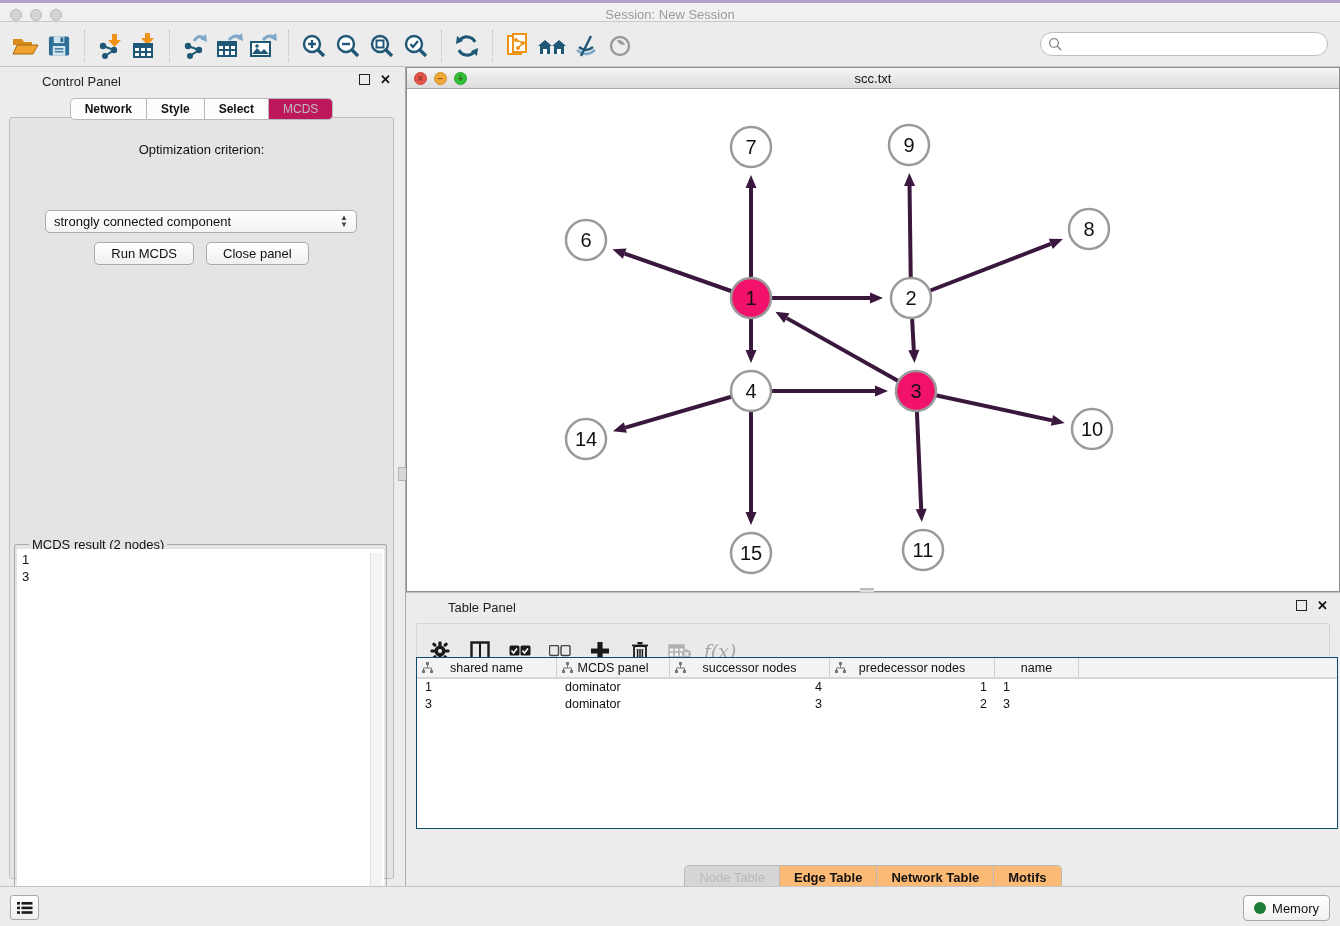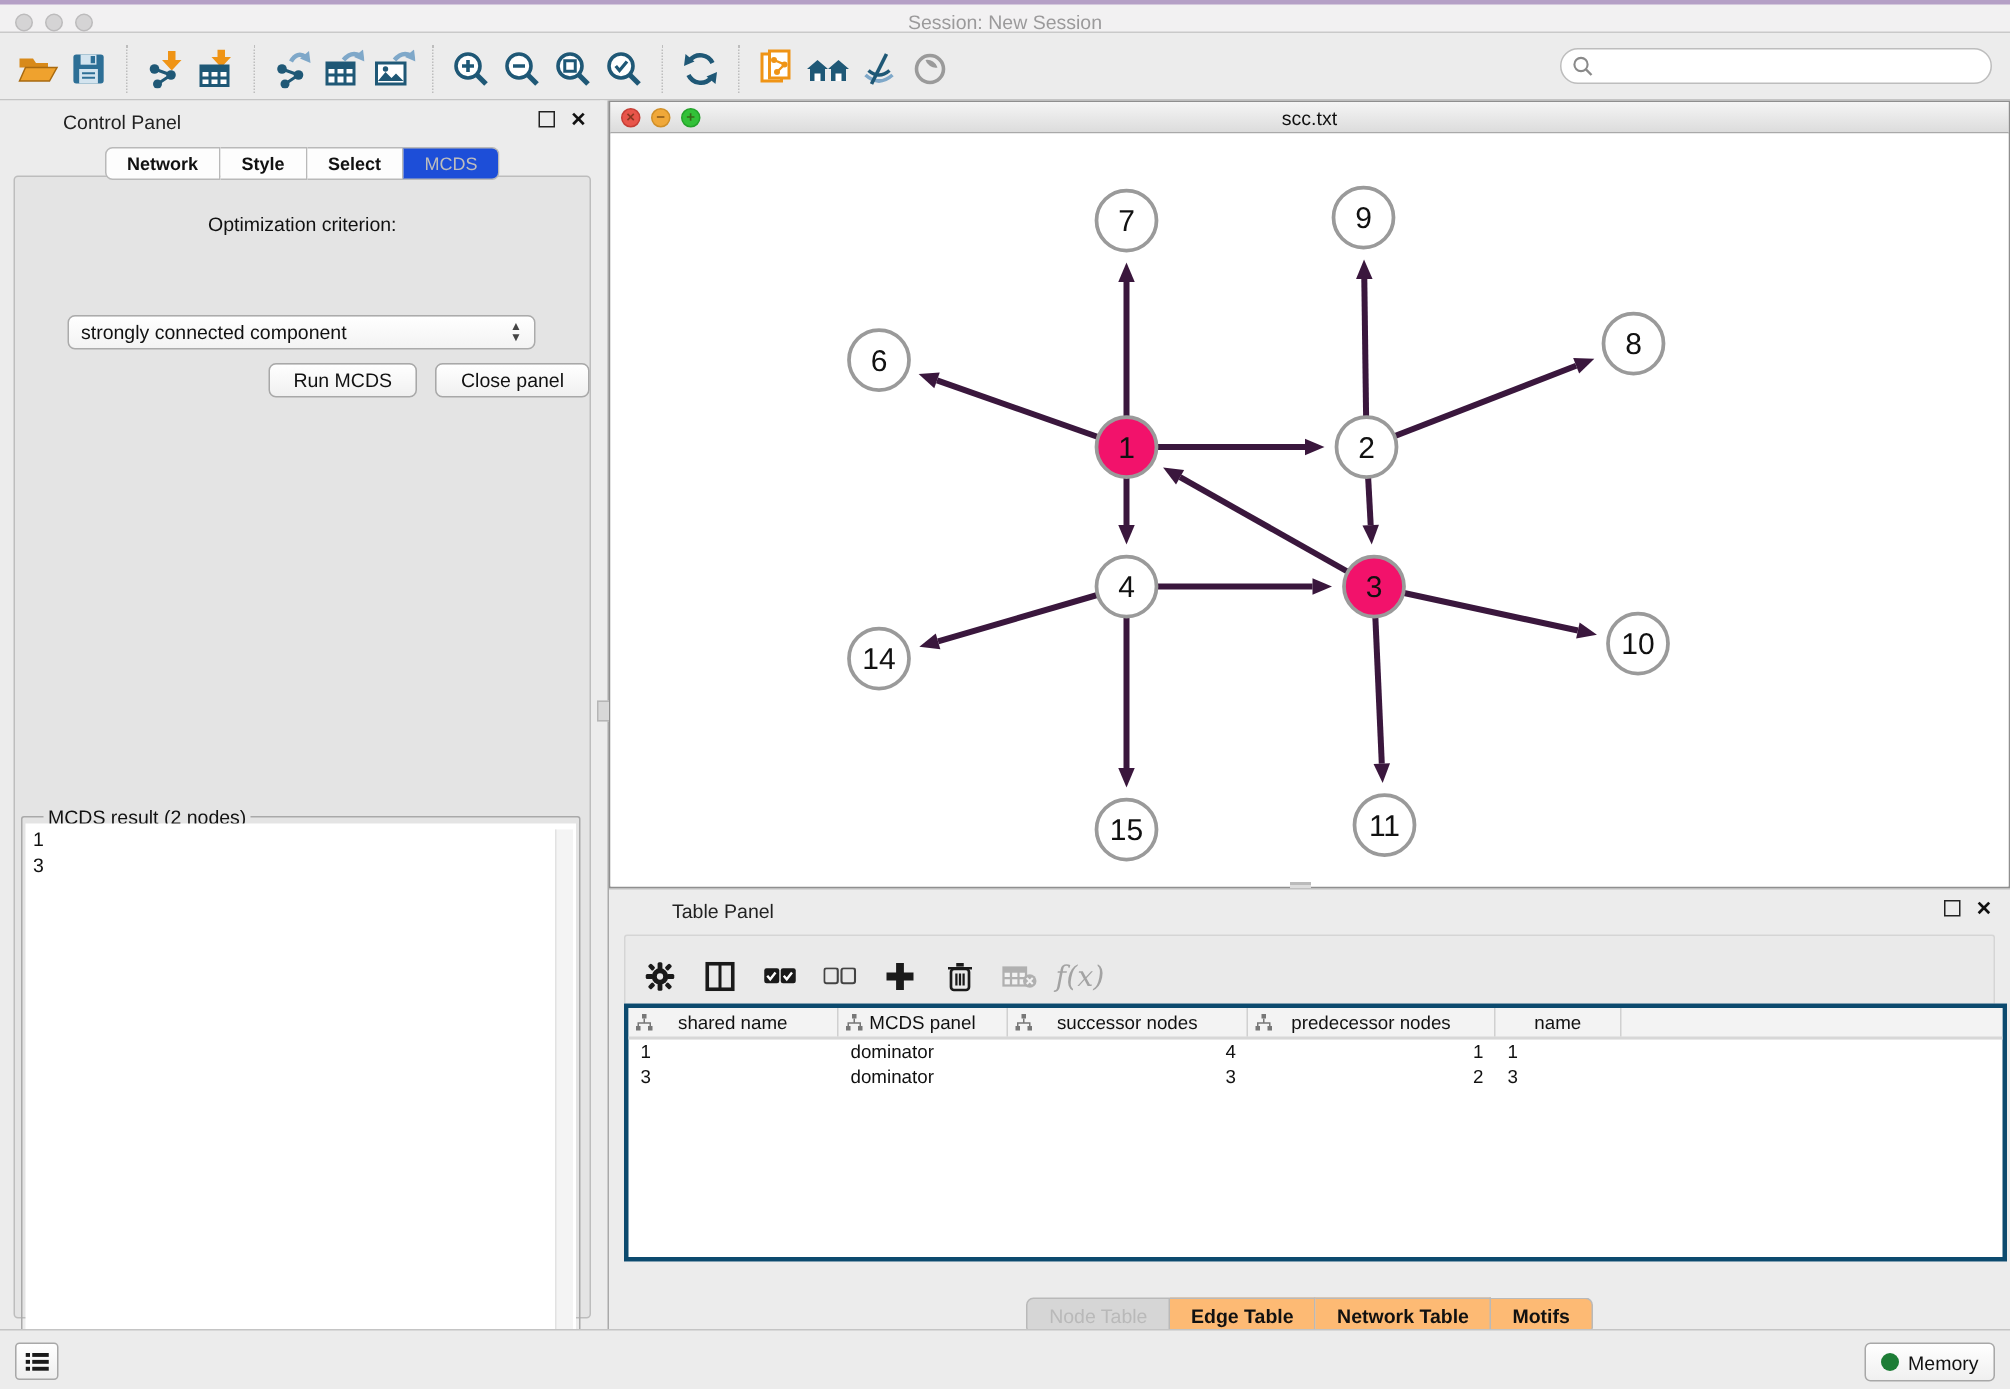--- a/index.html
+++ b/index.html
@@ -28,30 +28,30 @@
   .panel-head { position:relative; height:28px; }
   .panel-head .ph-title { position:absolute; left:10px; top:7px; font-size:13px; color:#222;margin-left:32px; }
   .ph-icons { position:absolute; right:12px; top:7px; display:flex; gap:10px; }
   .ph-float { width:11px; height:11px; border:1.5px solid #222; background:transparent; }
   .ph-x { font-size:13px; font-weight:bold; color:#111; line-height:11px; }
   .cp-tabs { position:absolute; left:0; top:31px; width:100%; display:flex; justify-content:center; z-index:3; }
   .cp-tab { font-size:12px; font-weight:bold; padding:3px 14px; background:#fdfdfd;
     border:1px solid #b9b9b9; border-left:none; color:#111; }
   .cp-tab:first-child { border-left:1px solid #b9b9b9; border-radius:5px 0 0 5px; }
   .cp-tab:last-child { border-radius:0 5px 5px 0; }
-  .cp-tab.active { background:#1d4ed8; color:#bdbdbd; font-weight:normal; }
+  .cp-tab.active { background:#be185d; color:#bdbdbd; font-weight:normal; }
   .cp-content { position:absolute; left:9px; top:50px; width:385px; height:762px;
     background:#e4e4e4; border:1px solid #bdbdbd; border-radius:3px; }
   .opt-label { margin-top:24px; text-align:center; font-size:13px; color:#111; }
   .mac-select { position:absolute; left:35px; top:92px; width:312px; height:23px; background:linear-gradient(#ffffff,#f3f3f3);
     border:1px solid #ababab; border-radius:5px; font-size:13px; display:flex; align-items:center; padding:0 8px; }
   .mac-select .sel-text { flex:1; }
   .chev { display:flex; flex-direction:column; gap:1px; align-items:center; }
   .chev span { font-size:8px; line-height:6px; color:#444; }
-  .btn-row { position:absolute; left:0; top:124px; width:100%; display:flex; justify-content:flex-end; gap:12px; }
+  .btn-row { position:absolute; left:0; top:124px; width:100%; display:flex; justify-content:center; gap:12px; }
   .mac-btn { background:linear-gradient(#ffffff,#f0f0f0); border:1px solid #a8a8a8; border-radius:5px;
     font-size:13px; padding:3px 16px; color:#111; }
   .result-group { position:absolute; left:4px; top:426px; width:373px; height:378px;
     border:1px solid #a9a9a9; border-radius:2px; }
   .result-title { position:absolute; left:14px; top:-8px; background:#e4e4e4; padding:0 3px; font-size:13px; color:#111; }
   .result-area { position:absolute; left:2px; top:4px; right:2px; bottom:2px; background:#fff;
     font-size:13px; padding:2px 5px; line-height:17px; }
   .result-scroll { position:absolute; right:2px; top:4px; bottom:2px; width:12px; background:#f4f4f4; border-left:1px solid #e2e2e2; }
 
   
@@ -73,21 +73,21 @@
   .net-title { text-align:center; font-size:13px; padding-top:3px; color:#111; }
   .net-canvas { position:absolute; left:0; top:21px; width:932px; height:502px; background:#fff; }
 
   
   .table-panel { position:absolute; left:406px; top:592px; width:934px; height:294px; background:#ececec; border-top:1px solid #c0c0c0; }
   .tp-toolbar { position:absolute; left:10px; top:30px; width:914px; height:56px; background:#eaeaea;
     border:1px solid #d5d5d5; border-radius:2px; display:flex; align-items:center; padding-left:10px; gap:14px; }
   .tp-icon { width:26px; height:26px; display:flex; align-items:center; justify-content:center; }
   .tp-icon.disabled { opacity:.38; }
   .fx { font-family:"DejaVu Serif", serif; font-style:italic; font-size:19px; color:#333; }
-  .nodetable { position:absolute; left:10px; top:76px; width:922px; height:172px; background:#fff; border:3px solid #0c4a6e; overflow:hidden; }
+  .nodetable { position:absolute; left:10px; top:64px; width:922px; height:172px; background:#fff; border:1px solid #0c4a6e; overflow:hidden; }
   .nt-header { display:flex; height:21px; border-bottom:2px solid #d7d7d7; background:#f3f3f3; }
   .nt-hcell { position:relative; border-right:1px solid #d0d0d0; font-size:12.5px;
     display:flex; align-items:center; justify-content:center; color:#111; }
   .nt-hcell .tree-ic { position:absolute; left:4px; top:4px; }
   .nt-row { display:flex; height:17px; font-size:12.5px; }
   .nt-cell { padding:1px 8px; white-space:nowrap; }
   .al-r { text-align:right; } .al-l { text-align:left; }
 
   .bottom-tabs { position:absolute; left:0; right:0; top:272px; display:flex; justify-content:center; }
   .bt-tab { font-size:13px; font-weight:bold; padding:4px 14px; background:#fdba74; border:1px solid #b9b9b9; border-left:none; color:#111; }

